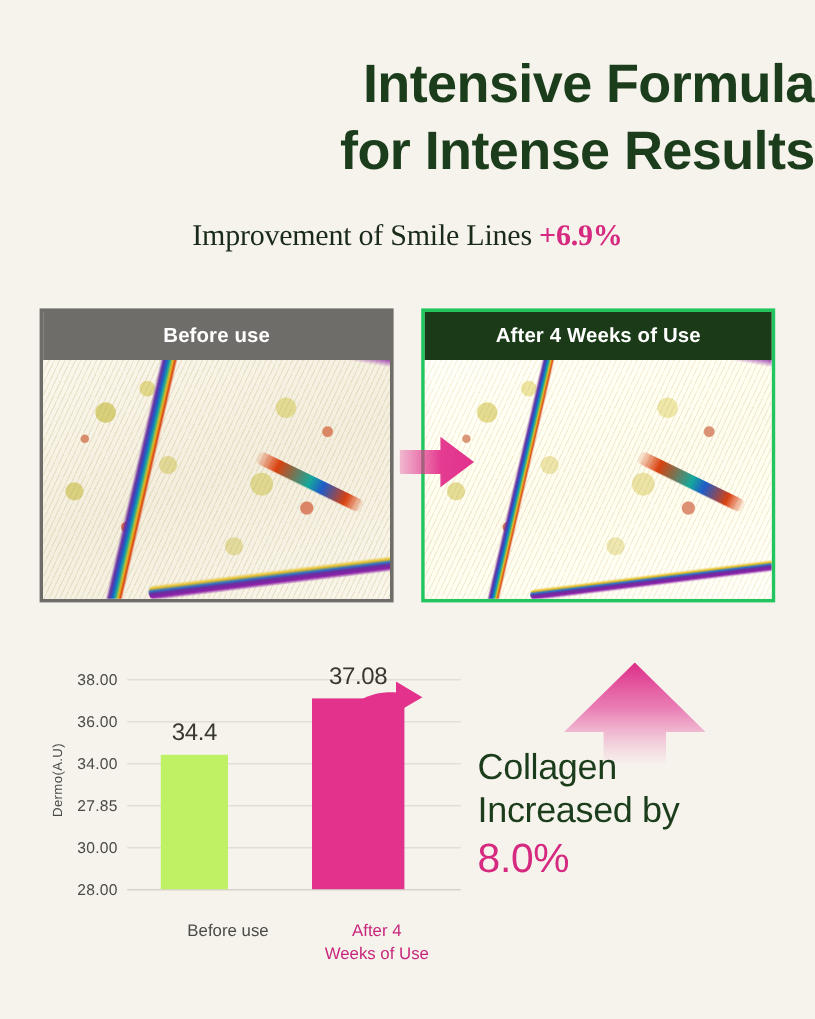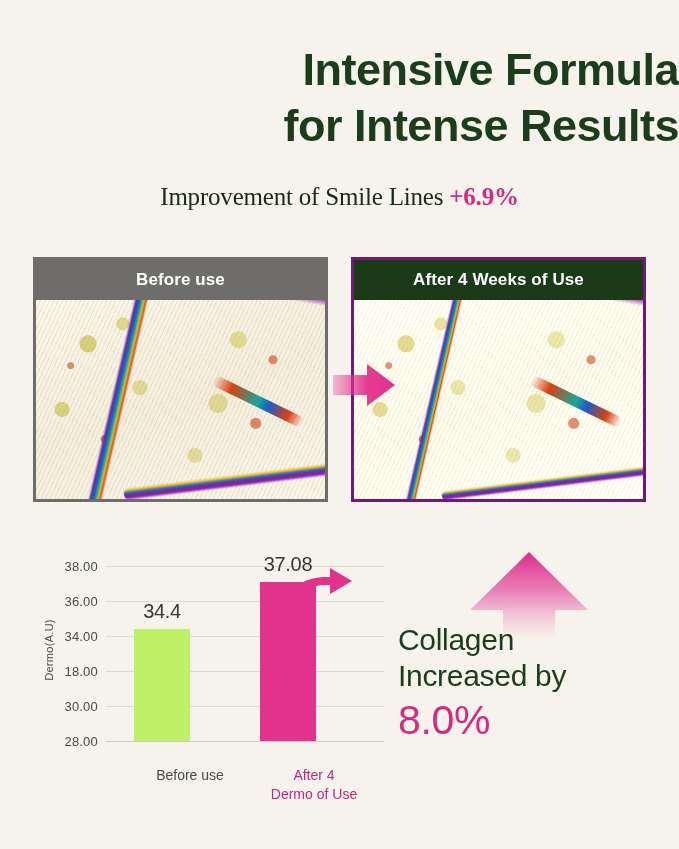--- a/index.html
+++ b/index.html
@@ -49,21 +49,21 @@
     height: 245px;
   }
   .panel {
     position: absolute;
     top: 0;
     width: 295px;
     height: 245px;
     box-sizing: border-box;
   }
   .panel.before { left: 0; border: 3px solid #6E6D69; }
-  .panel.after  { right: 0; border: 3px solid #701a75; }
+  .panel.after  { right: 0; border: 3px solid #22c55e; }
 
   .panel-cap {
     height: 40px;
     line-height: 40px;
     text-align: center;
     color: #FFFFFF;
     font-size: 17px;
     font-weight: bold;
     letter-spacing: 0.1px;
   }
@@ -215,21 +215,21 @@
     color: #4A4A46;
     white-space: nowrap;
     letter-spacing: 0.2px;
   }
   .bar {
     position: absolute;
     bottom: 0;
     width: 56px;
   }
   .bar.b1 { left: 28px;  background: #bef264; }
-  .bar.b2 { left: 154px; background: #E2328C; }
+  .bar.b2 { left: 154px; background: #E2328C; padding-left: 21px; }
   .bar-val {
     position: absolute;
     bottom: 100%;
     left: 50%;
     transform: translateX(-50%);
     margin-bottom: 6px;
     font-size: 20px;
     color: #39382F;
     white-space: nowrap;
     letter-spacing: -0.3px;
@@ -264,21 +264,21 @@
     margin-top: -16px;
     font-size: 30px;
     color: #1B3D1B;
     line-height: 1.2;
     letter-spacing: -0.3px;
   }
   .callout-text .line { display: block; }
   .callout-pct {
     display: block;
     color: #D62A80;
-    font-size: 41px;
+    font-size: 34px;
     margin-top: 2px;
     letter-spacing: -0.3px;
   }
 </style>
 </head>
 <body>
 
 <div class="headline">
   <span class="l1">Intensive Formula</span>
   <span class="l2">for Intense Results</span>
@@ -333,41 +333,41 @@
     <div class="gridline" style="top:0px"></div>
     <div class="gridline" style="top:35px"></div>
     <div class="gridline" style="top:70px"></div>
     <div class="gridline" style="top:105px"></div>
     <div class="gridline" style="top:140px"></div>
     <div class="gridline base" style="top:175px"></div>
 
     <div class="ytick" style="top:0px">38.00</div>
     <div class="ytick" style="top:35px">36.00</div>
     <div class="ytick" style="top:70px">34.00</div>
-    <div class="ytick" style="top:105px">18.00</div>
+    <div class="ytick" style="top:105px">27.85</div>
     <div class="ytick" style="top:140px">30.00</div>
     <div class="ytick" style="top:175px">28.00</div>
 
     <div class="bar b1" style="height:112px">
       <span class="bar-val">34.4</span>
     </div>
     <div class="bar b2" style="height:159px">
       <span class="bar-val">37.08</span>
     </div>
 
     <svg class="curve-arrow" viewBox="0 0 72 44">
       <path d="M4,40 C8,16 26,8 48,9 L48,0 L70,13 L48,26 L48,17 C30,16 16,22 11,41 Z" fill="#E2328C"></path>
     </svg>
 
     <div class="xlab x1">
       <span>Before use</span>
     </div>
     <div class="xlab x2">
       <span>After 4</span><br>
-      <span>Dermo of Use</span>
+      <span>Weeks of Use</span>
     </div>
   </div>
 </div>
 
 <div class="callout">
   <svg class="up-arrow" width="118" height="86" viewBox="0 0 118 86">
     <defs>
       <linearGradient id="upg" x1="0" y1="0" x2="0" y2="1">
         <stop offset="0%" stop-color="#DD2C87" stop-opacity="1"></stop>
         <stop offset="45%" stop-color="#E76AAC" stop-opacity="0.85"></stop>

